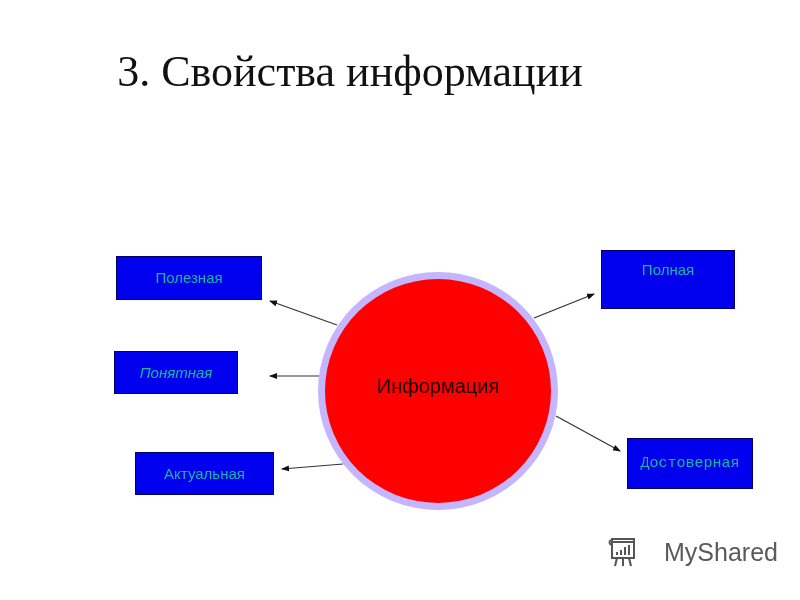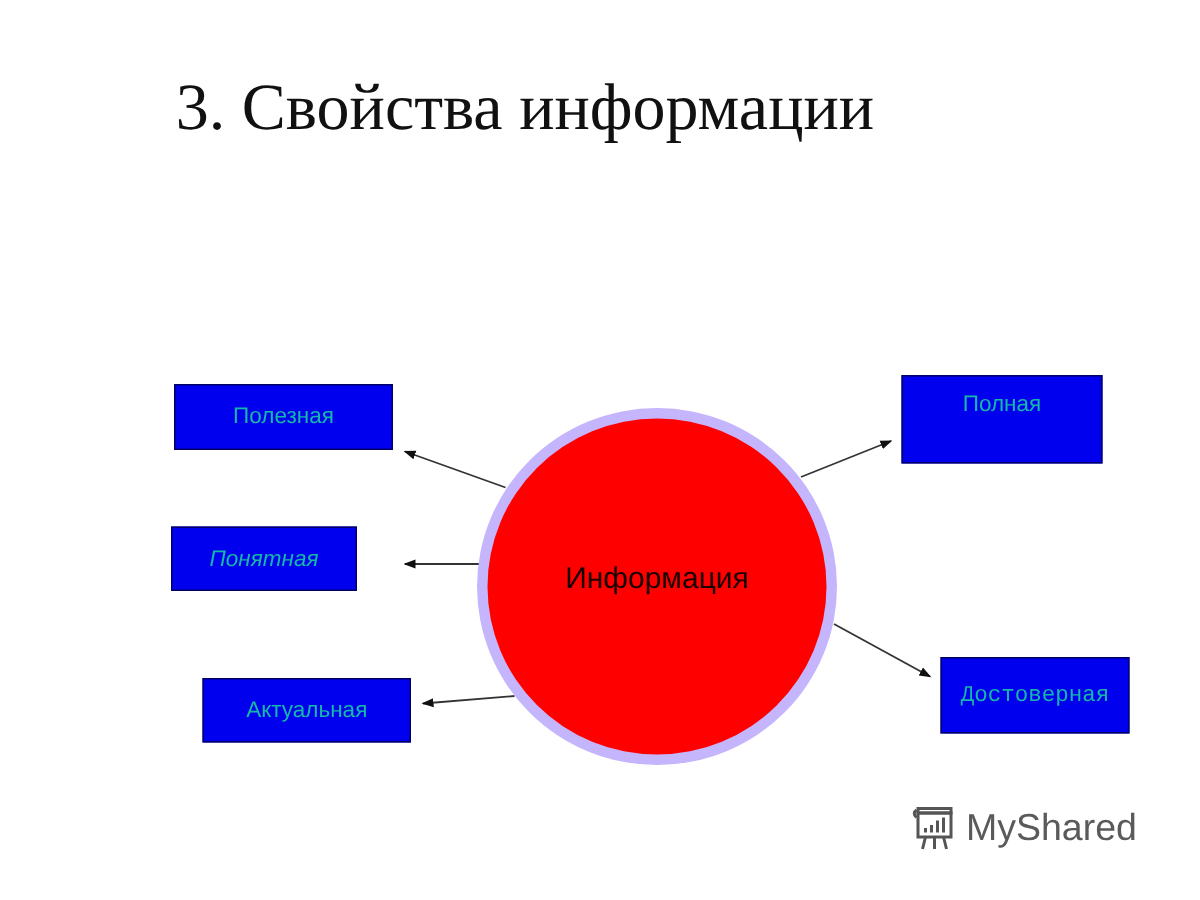--- a/index.html
+++ b/index.html
@@ -25,21 +25,21 @@
     .circle {
       position: absolute; left: 318px; top: 272px; width: 240px; height: 238px;
       border-radius: 50%; background: #ff0000; border: 7px solid #c4b5fd;
       box-sizing: border-box;
       display: flex; flex-direction: column; align-items: center; justify-content: center;
       color: #1a0000; font-size: 20px; line-height: 28px;
       padding-bottom: 10px;
     }
     .logo {
       position: absolute; left: 606px; top: 536px; display: flex; align-items: center;
-      color: #5a5a5a; font-size: 25px;
+      color: #5a5a5a; font-size: 25px; gap: 20px;
     }
     .logo svg { margin-right: 4px; }
   </style>
 </head>
 <body>
 
 <div class="title">3. Свойства информации</div>
 
 <svg class="arrows" width="800" height="600">
   <defs>

